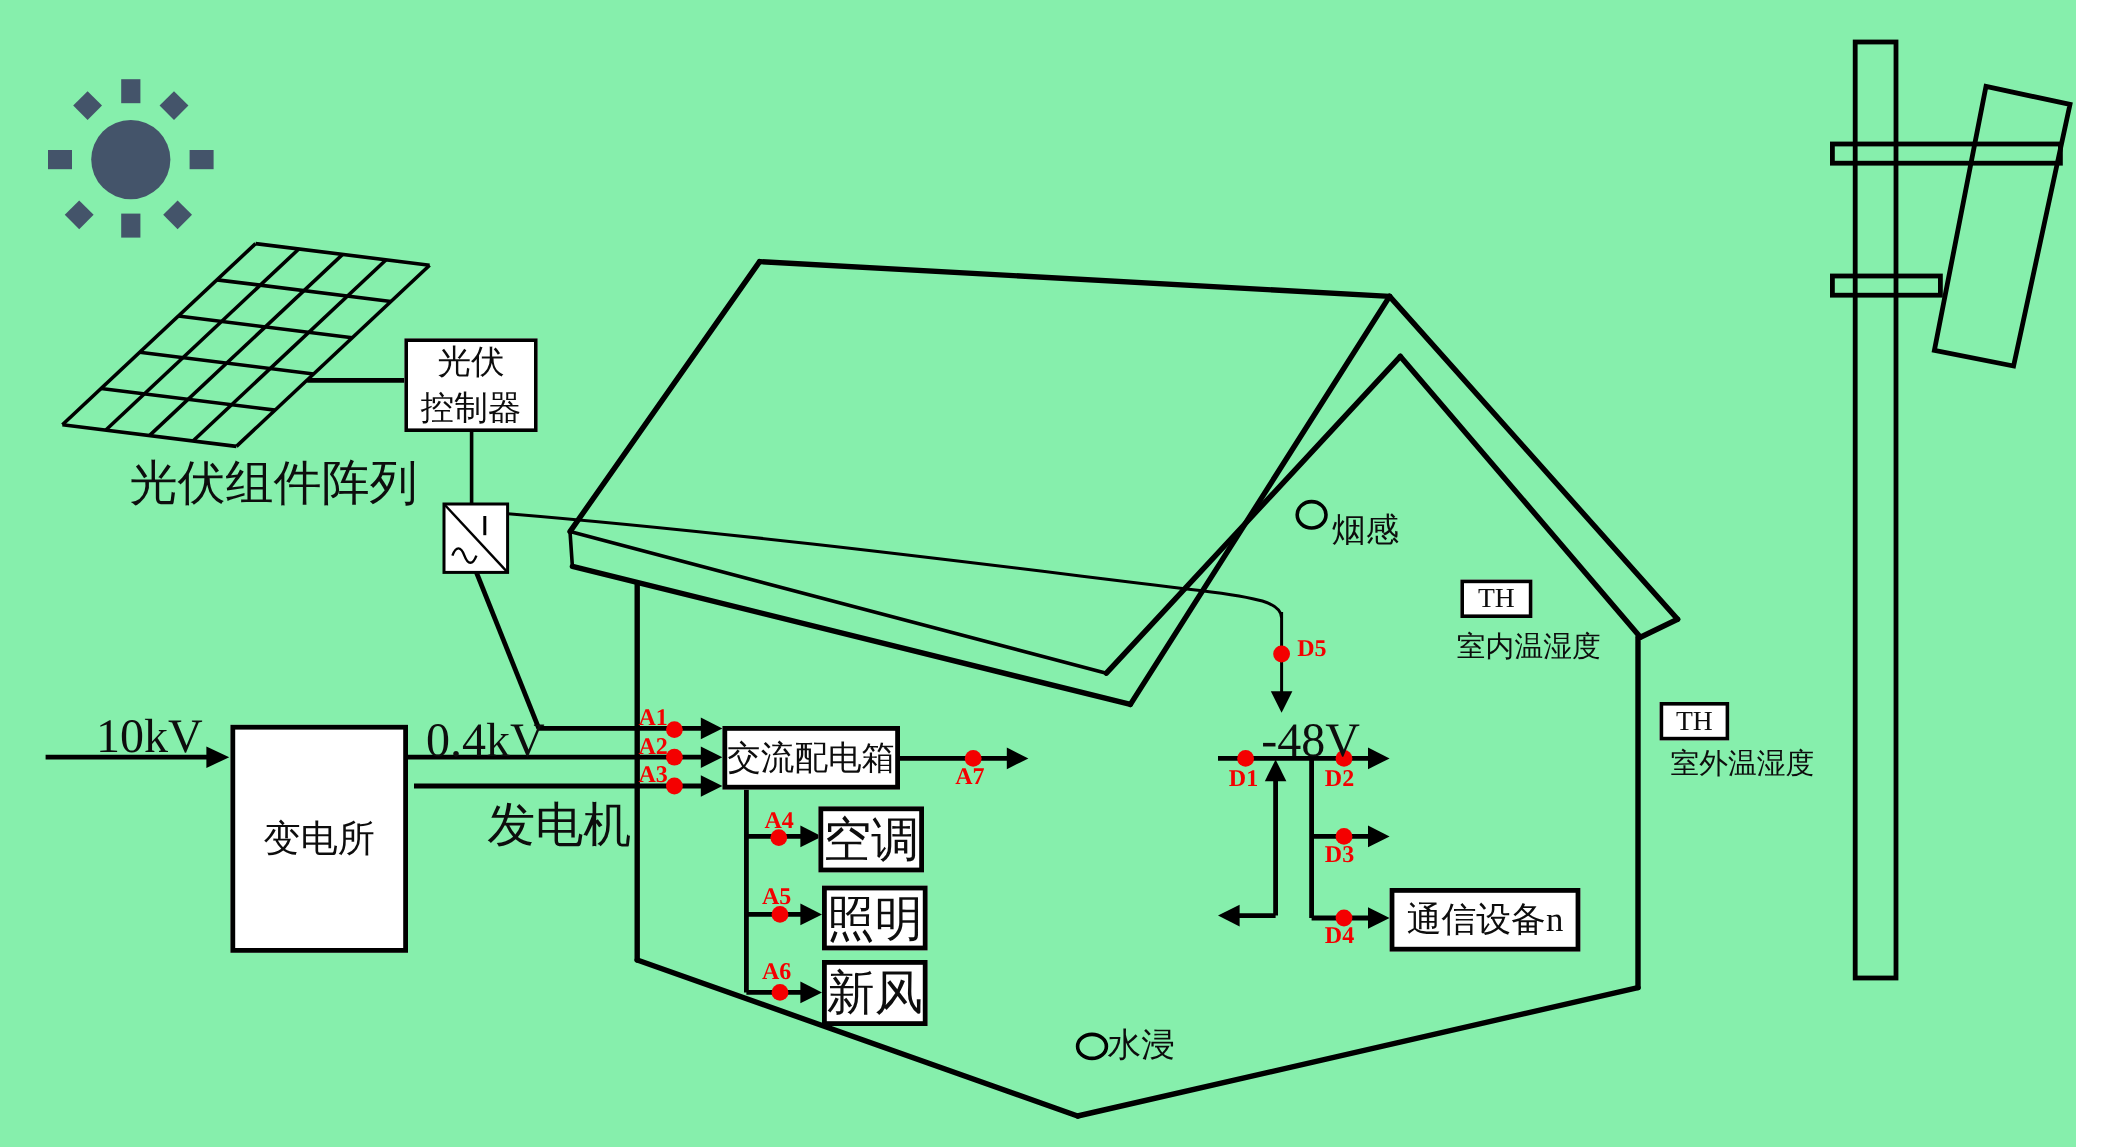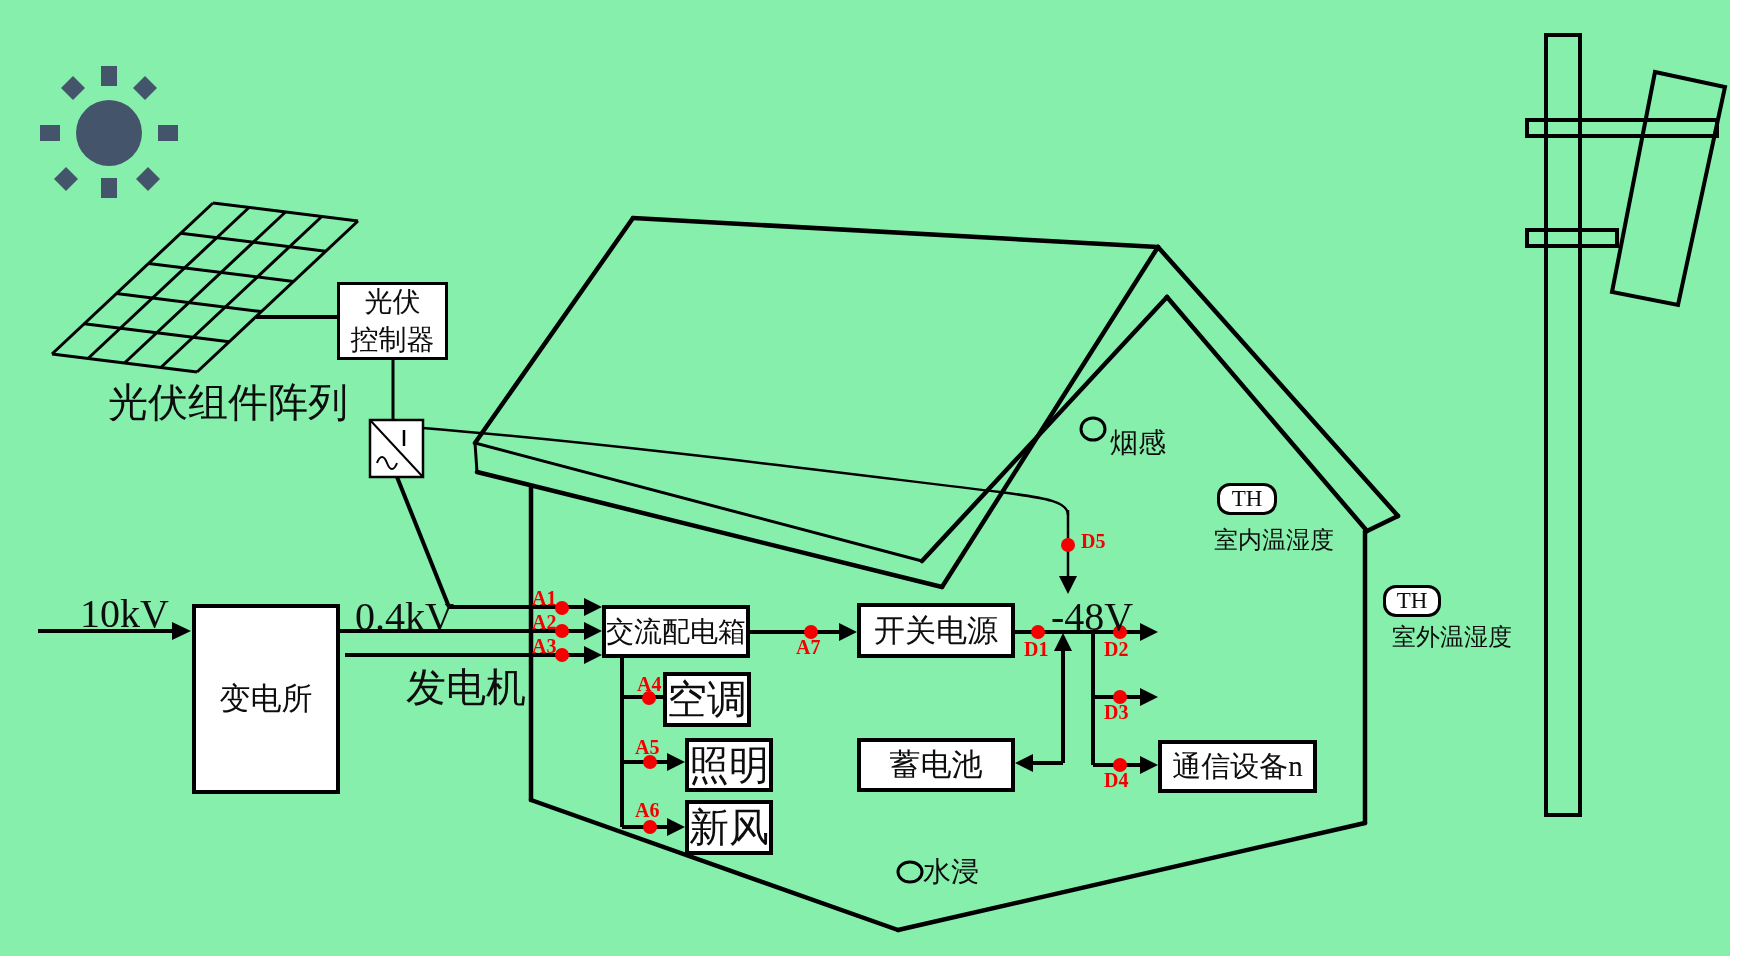--- a/index.html
+++ b/index.html
@@ -6,21 +6,21 @@
   #canvas{position:relative;width:1730px;height:956px;background:#86efac;overflow:hidden;
           font-family:Liberation Serif, serif;}
   #wires{position:absolute;left:0;top:0;width:1757px;height:956px;}
   .lbl{position:absolute;color:#0d0d0d;white-space:nowrap;line-height:1.1;}
   .pt{position:absolute;color:#f40000;font-weight:bold;font-size:20px;white-space:nowrap;line-height:1;}
   .box{position:absolute;box-sizing:border-box;border:4px solid #000;background:#fff;
        display:flex;align-items:center;justify-content:center;text-align:center;
        color:#0d0d0d;white-space:nowrap;}
   .box.thin{border-width:3px;}
   .fs30{font-size:40px;} .fs31{font-size:31px;} .fs29{font-size:29px;} .fs28{font-size:28px;}
-  .fs24{font-size:24px;} .fs23{font-size:23px;border-radius:13px;}
+  .fs24{font-size:24px;} .fs23{font-size:23px;}
 </style>
 </head>
 <body>
 
 <div id="canvas">
 
   <svg id="wires" viewBox="0 0 1757 956">
 
     <g fill="#44546A">
       <circle cx="109" cy="133" r="33"></circle>
@@ -137,25 +137,23 @@
       <circle cx="1068" cy="545" r="7"></circle>
     </g>
   </svg>
 
   <div class="box thin" style="left:337px;top:282px;width:111px;height:78px;flex-direction:column;">
     <div class="fs28">光伏</div>
     <div class="fs28">控制器</div>
   </div>
   <div class="box fs31" style="left:192px;top:604px;width:148px;height:190px;">变电所</div>
   <div class="box fs28" style="left:602px;top:605px;width:148px;height:53px;">交流配电箱</div>
-  <div class="box fs30" style="left:663px;top:672px;width:88px;height:55px;">空调</div>
+  <div class="box fs30" style="left:682px;top:672px;width:88px;height:55px;">空调</div>
   <div class="box fs30" style="left:685px;top:738px;width:88px;height:54px;">照明</div>
   <div class="box fs30" style="left:685px;top:800px;width:88px;height:55px;">新风</div>
-  <div class="box fs31" style="left:857px;top:603px;width:158px;height:55px;">开关电源</div>
-  <div class="box fs31" style="left:857px;top:738px;width:158px;height:54px;">蓄电池</div>
   <div class="box fs29" style="left:1158px;top:740px;width:159px;height:53px;">通信设备n</div>
   <div class="box thin fs23" style="left:1217px;top:483px;width:60px;height:32px;">TH</div>
   <div class="box thin fs23" style="left:1383px;top:585px;width:58px;height:32px;">TH</div>
 
   <div class="lbl fs30" style="left:80px;top:592px;">10kV</div>
   <div class="lbl fs30" style="left:355px;top:595px;">0.4kV</div>
   <div class="lbl fs30" style="left:406px;top:666px;">发电机</div>
   <div class="lbl fs30" style="left:108px;top:381px;">光伏组件阵列</div>
   <div class="lbl fs30" style="left:1051px;top:595px;">-48V</div>
   <div class="lbl fs28" style="left:1110px;top:413px;margin-top:15px;">烟感</div>

